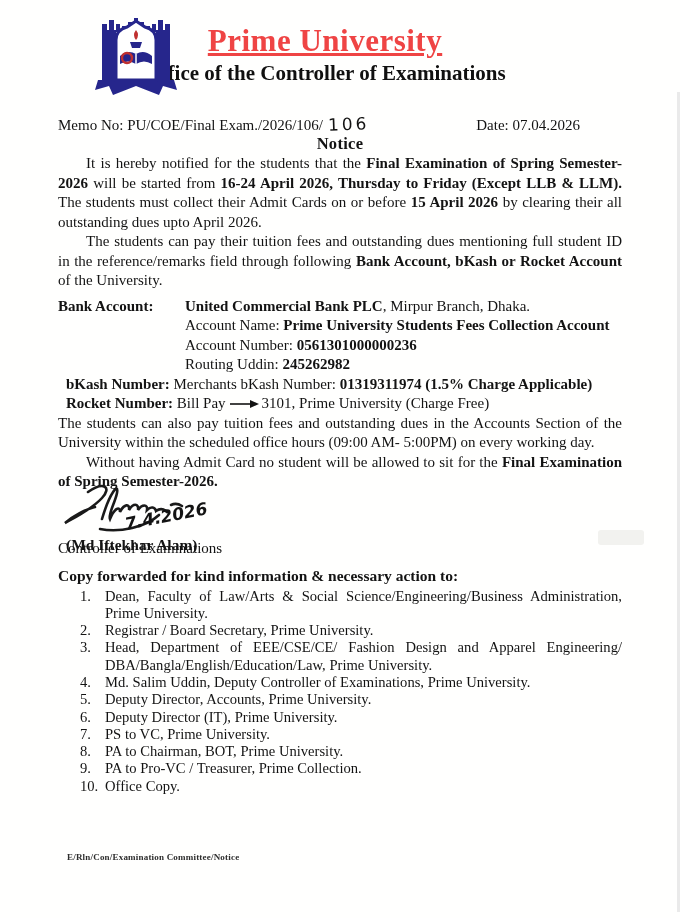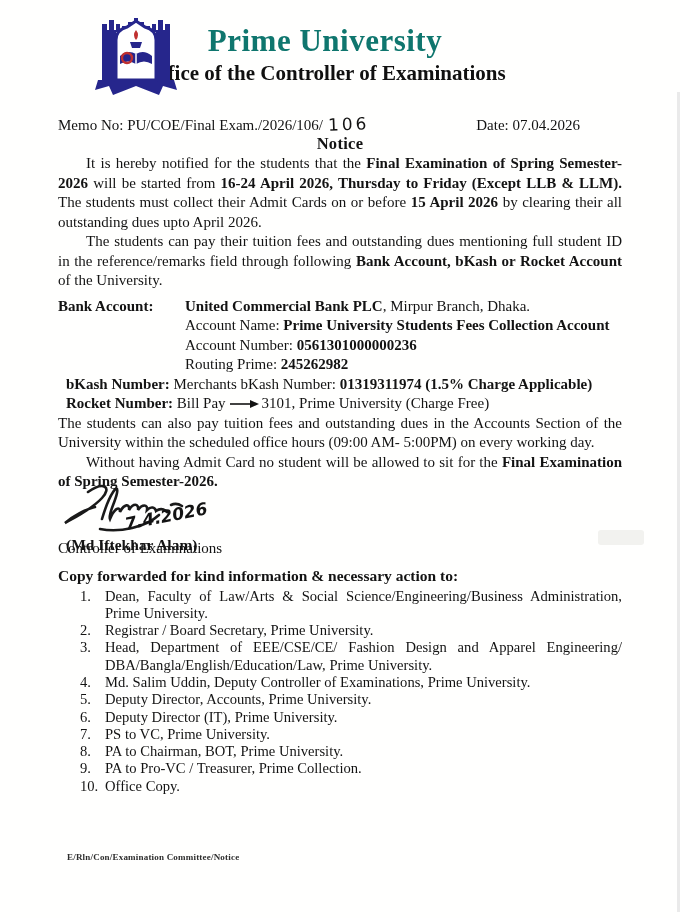--- a/index.html
+++ b/index.html
@@ -7,21 +7,21 @@
     position:relative;width:680px;height:918px;background:#fffffe;
     font-family:"Liberation Serif",serif;color:#131313;overflow:hidden;
   }
   .scan-edge-right{position:absolute;top:92px;right:0;width:3px;height:820px;background:#d9d9d9;opacity:.55;}
   .scan-spot{position:absolute;left:598px;top:530px;width:46px;height:15px;background:#f2f2ef;border-radius:3px;}
 
   
   .header{position:relative;height:102px;}
   .logo{position:absolute;left:94px;top:14px;width:84px;height:88px;}
   .titles{padding-top:24px;text-align:center;margin-right:30px;}
-  .uni-name{font-size:31px;font-weight:bold;color:#0f766e;letter-spacing:.5px;line-height:34px;}
+  .uni-name{font-size:31px;font-weight:bold;color:#ef4444;letter-spacing:.5px;line-height:34px;text-decoration:underline;}
   .office-name{font-size:21px;font-weight:bold;color:#101010;margin-top:3px;}
 
   
   .memo-row{display:flex;justify-content:space-between;align-items:baseline;margin:12px 58px 0;font-size:15px;}
   .hand{font-family:"DejaVu Sans",sans-serif;display:inline-block;transform:rotate(-2deg);
         font-size:17px;letter-spacing:3px;margin-left:5px;}
   .date-cell{padding-right:42px;}
 
   
   .notice-title{text-align:center;font-size:16.5px;font-weight:bold;
@@ -114,21 +114,21 @@
     </p>
   </div>
 
   <div class="bank-block">
     <div class="bank-row">
       <span class="bank-label">Bank Account:</span>
       <span><span class="b">United Commercial Bank PLC</span><span>, Mirpur Branch, Dhaka.</span></span>
     </div>
     <div class="bank-sub"><span>Account Name: </span><span class="b">Prime University Students Fees Collection Account</span></div>
     <div class="bank-sub"><span>Account Number: </span><span class="b">0561301000000236</span></div>
-    <div class="bank-sub"><span>Routing Prime: </span><span class="b">245262982</span></div>
+    <div class="bank-sub"><span>Routing Uddin: </span><span class="b">245262982</span></div>
   </div>
 
   <div class="pay-line">
     <span class="b">bKash Number: </span><span>Merchants bKash Number: </span><span class="b">01319311974 (1.5% Charge Applicable)</span>
   </div>
   <div class="pay-line">
     <span class="b">Rocket Number: </span><span>Bill Pay</span><svg class="arrow-icon" width="30" height="10">
         <line x1="1" y1="5" x2="22" y2="5" stroke="#131313" stroke-width="1.6"></line>
         <polygon points="21,1 30,5 21,9" fill="#131313"></polygon>
       </svg><span>3101, Prime University (Charge Free)</span>

